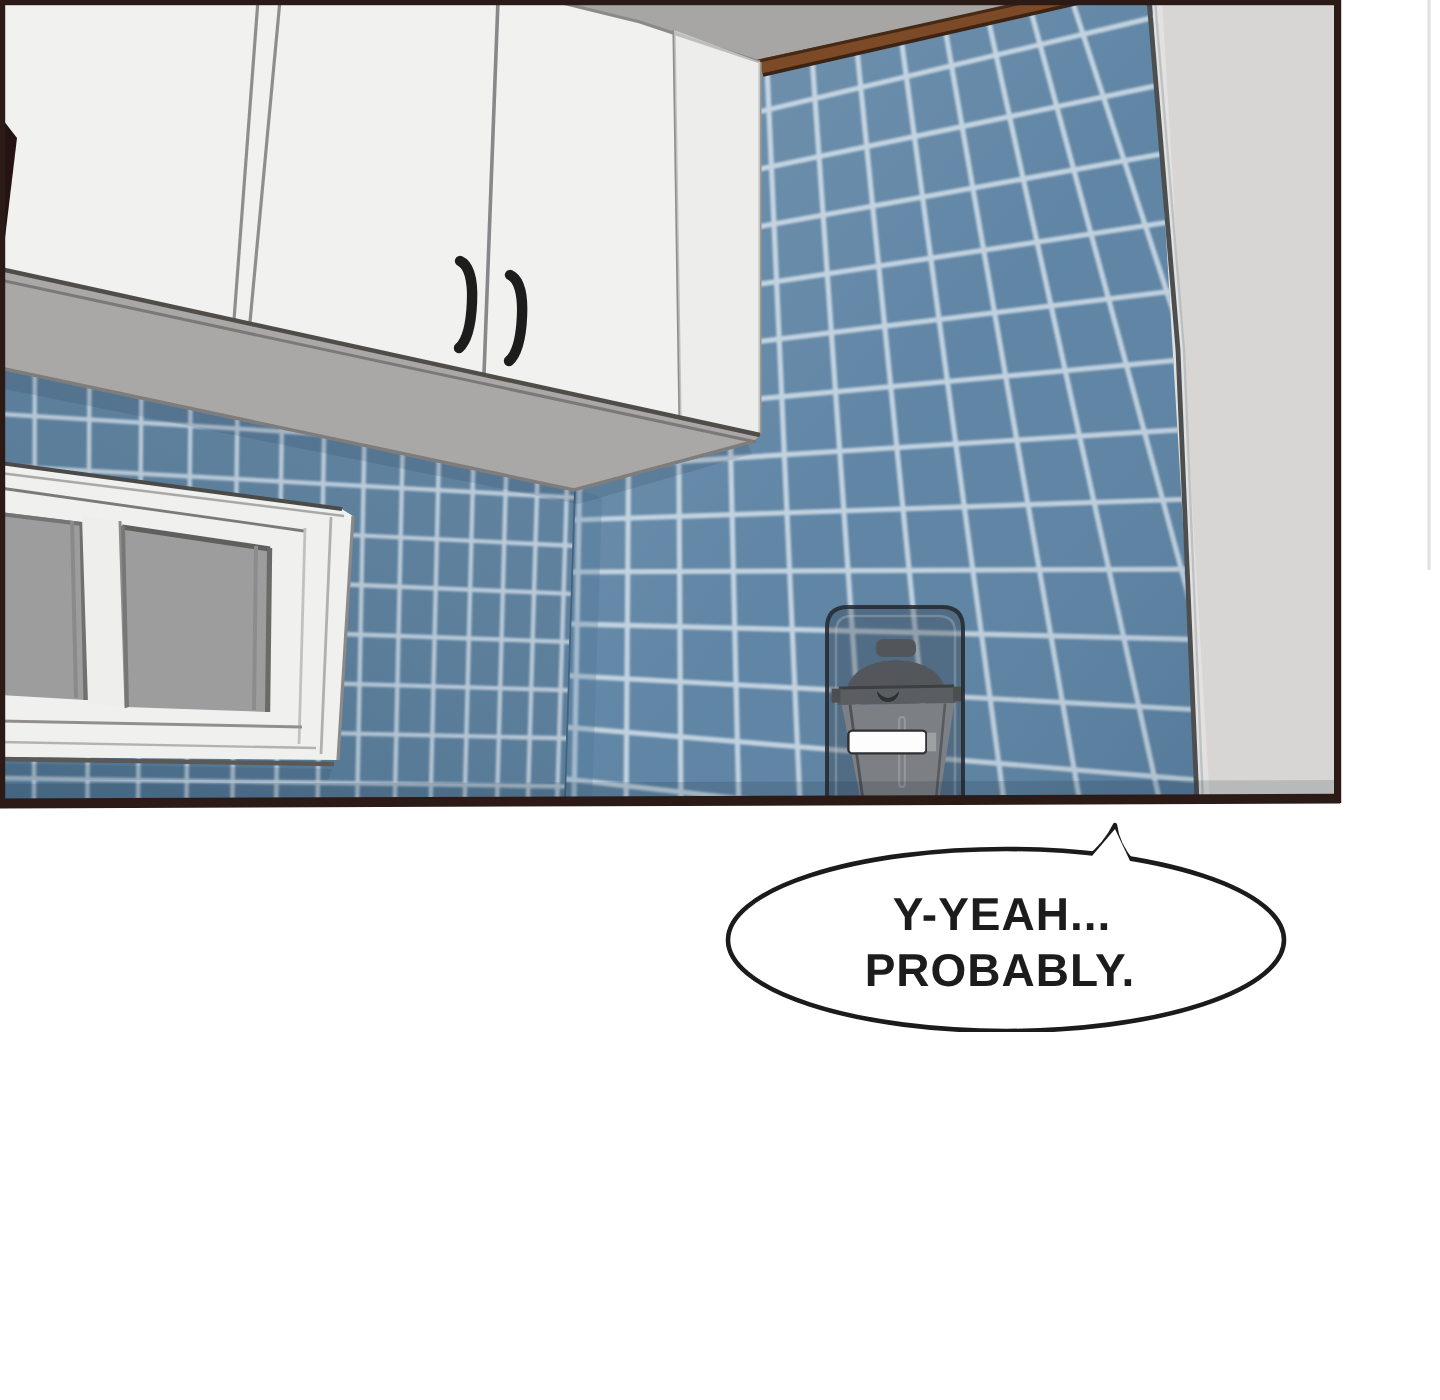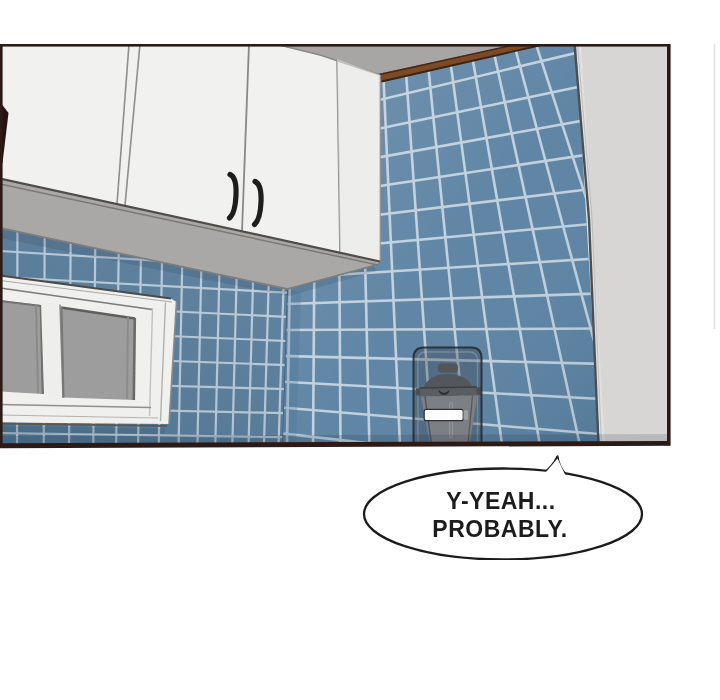--- a/index.html
+++ b/index.html
@@ -1,17 +1,17 @@
 <!DOCTYPE html>
 <html><head>
 <meta charset="utf-8">
 <style>
 html,body { margin:0; padding:0; background:#ffffff; }
 #stage { position:relative; width:720px; height:516px; overflow:hidden;
-  font-family:"Liberation Sans", sans-serif;margin-top:44px; }
+  font-family:"Liberation Sans", sans-serif; }
 </style>
 </head>
 <body>
 <div id="stage">
 
 <svg width="720" height="700" viewBox="0 0 720 700">
 <defs>
 <clipPath id="clipL">
           <polygon points="0,139 380,221 287,245 292,400 292,406 0,406"></polygon>
         </clipPath>

